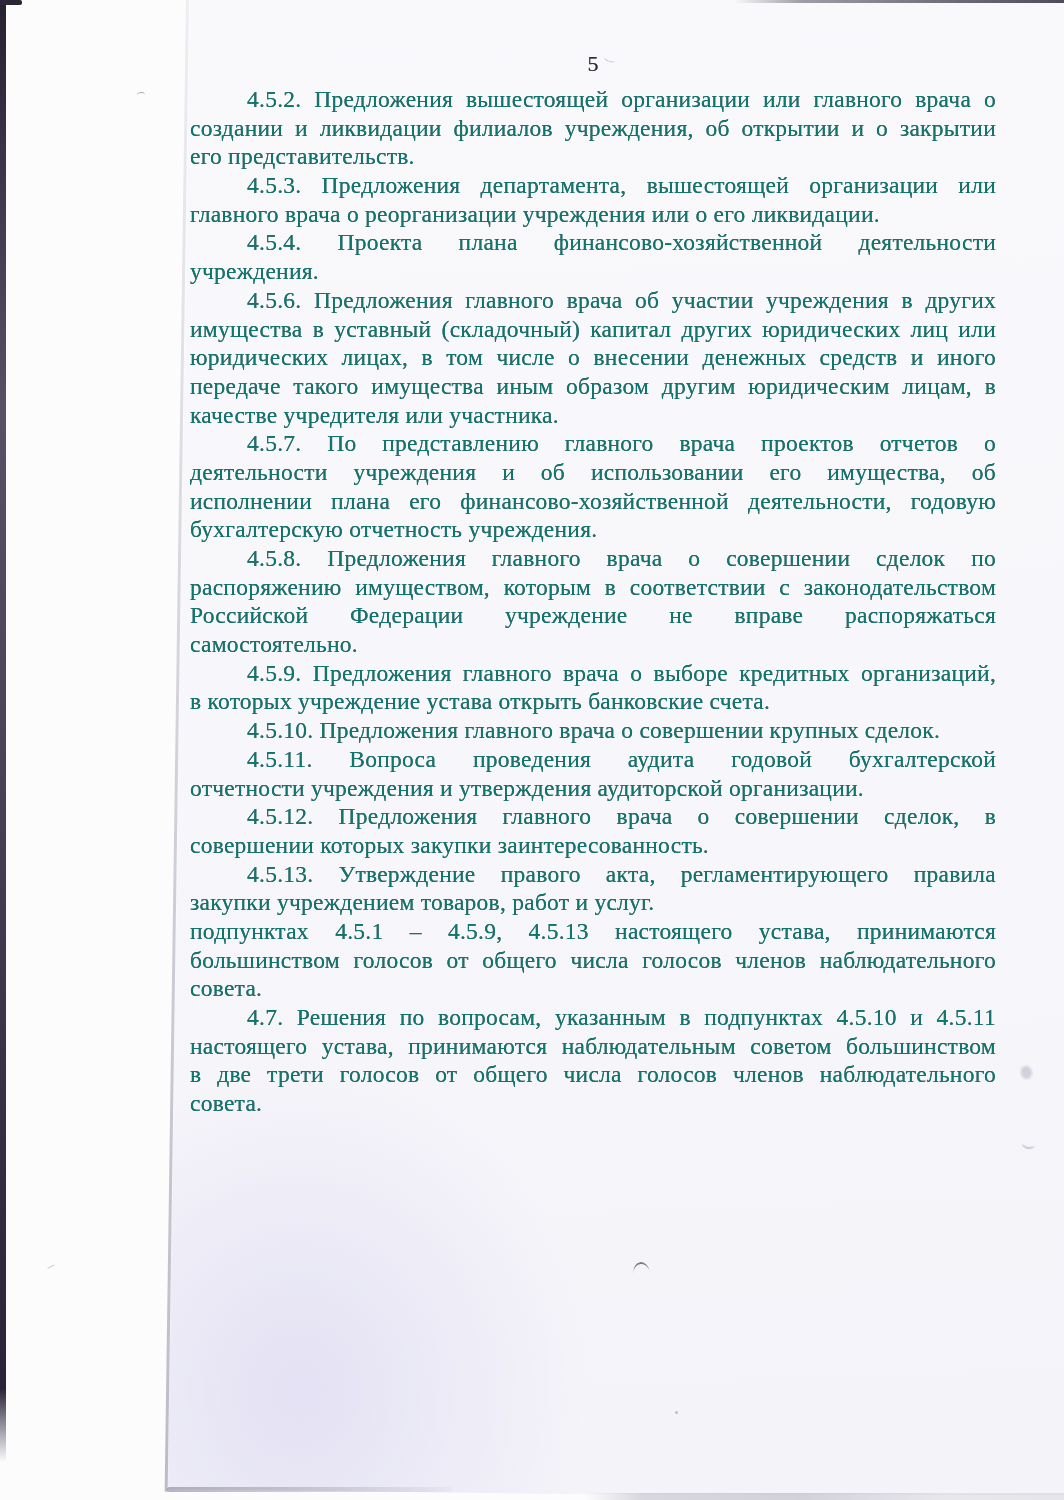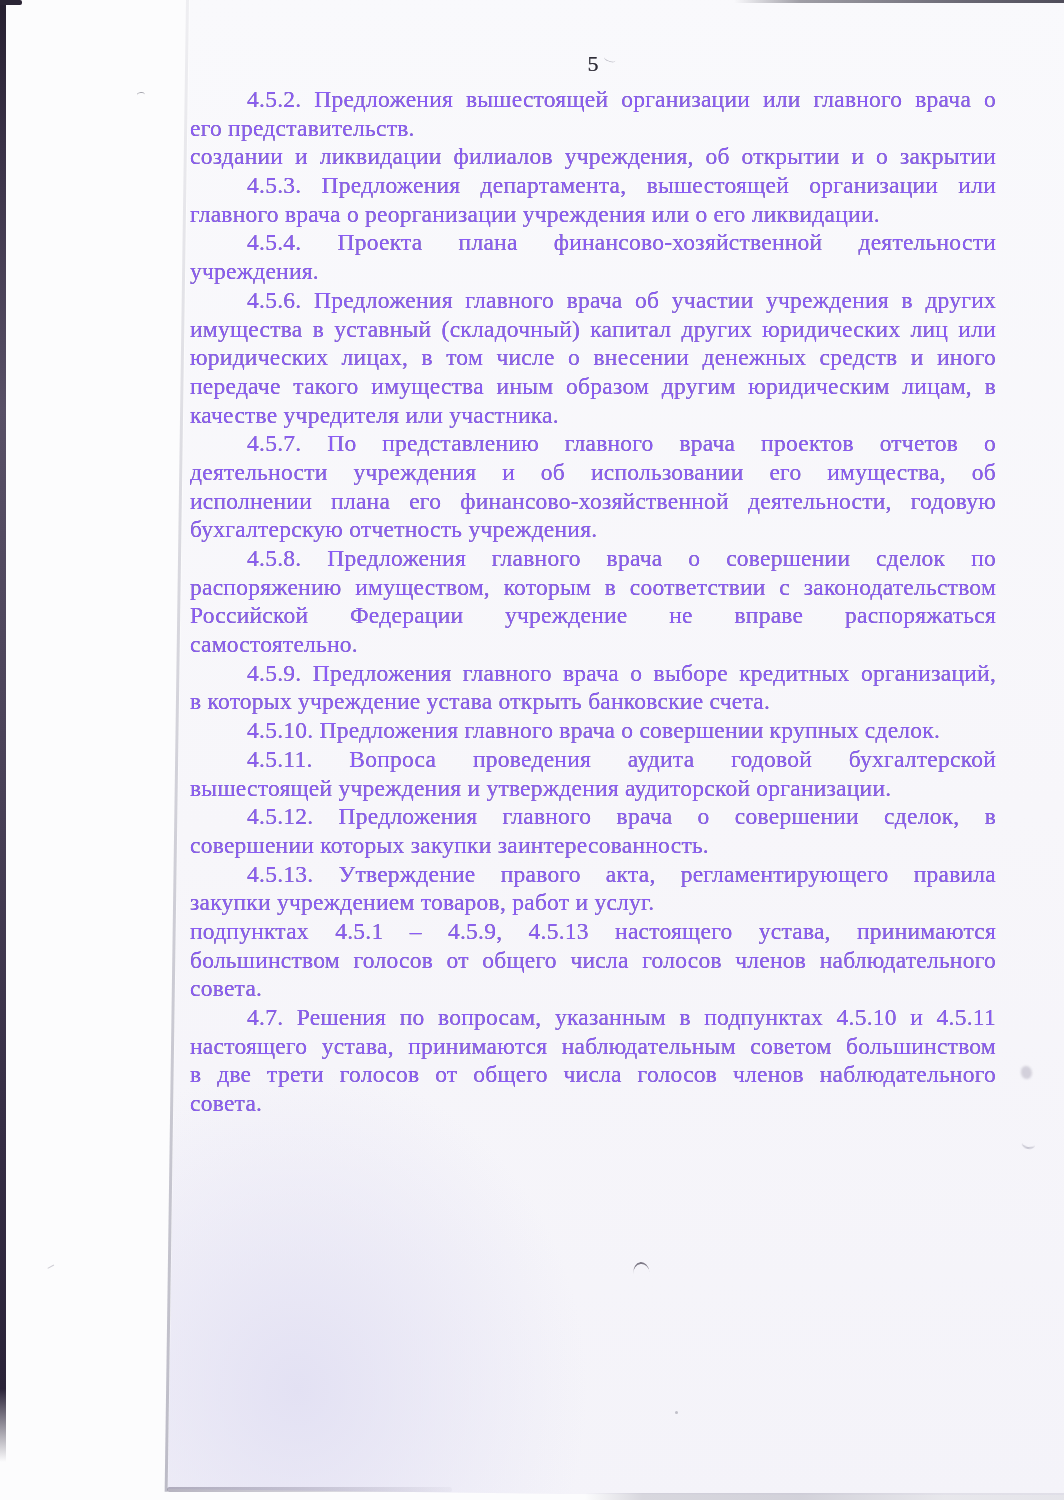--- a/index.html
+++ b/index.html
@@ -98,21 +98,21 @@
   .page-number {
     position: absolute; left: 190px; top: 50px; width: 806px;
     text-align: center;
     font-size: 22px; line-height: 28px;
     color: #2f2d38;
     text-shadow: 0 0 0.5px rgba(47,45,56,0.7);
   }
   .content {
     position: absolute; left: 190px; top: 85px; width: 806px;
     font-size: 23.5px; line-height: 28.68px;
-    color: #8b5cf6;
+    color: #0f766e;
     letter-spacing: 0.25px;
     text-shadow: 0 0 0.55px rgba(46,44,54,0.75);
   }
   .line { text-align: justify; text-align-last: justify; }
   .line.last { text-align-last: left; }
   .line.first { text-indent: 57px; }
 </style>
 </head>
 <body>
 
@@ -136,22 +136,22 @@
   <div class="speck speck-left-dash"></div>
   <div class="speck smudge-1"></div>
   <div class="speck smudge-2"></div>
   <div class="speck dot-1"></div>
 
   <div class="page-number">5</div>
 
   <div class="content">
       <div>
         <div class="line first">4.5.2. Предложения вышестоящей организации или главного врача о</div>
+        <div class="line">создании и ликвидации филиалов учреждения, об открытии и о закрытии</div>
         <div class="line last">его представительств.</div>
-        <div class="line">создании и ликвидации филиалов учреждения, об открытии и о закрытии</div>
       </div>
       <div>
         <div class="line first">4.5.3. Предложения департамента, вышестоящей организации или</div>
         <div class="line last">главного врача о реорганизации учреждения или о его ликвидации.</div>
       </div>
       <div>
         <div class="line first">4.5.4. Проекта плана финансово-хозяйственной деятельности</div>
         <div class="line last">учреждения.</div>
       </div>
       <div>
@@ -175,21 +175,21 @@
       </div>
       <div>
         <div class="line first">4.5.9. Предложения главного врача о выборе кредитных организаций,</div>
         <div class="line last">в которых учреждение устава открыть банковские счета.</div>
       </div>
       <div>
         <div class="line first last">4.5.10. Предложения главного врача о совершении крупных сделок.</div>
       </div>
       <div>
         <div class="line first">4.5.11. Вопроса проведения аудита годовой бухгалтерской</div>
-        <div class="line last">вышестоящей учреждения и утверждения аудиторской организации.</div>
+        <div class="line last">отчетности учреждения и утверждения аудиторской организации.</div>
       </div>
       <div>
         <div class="line first">4.5.12. Предложения главного врача о совершении сделок, в</div>
         <div class="line last">совершении которых закупки заинтересованность.</div>
       </div>
       <div>
         <div class="line first">4.5.13. Утверждение правого акта, регламентирующего правила</div>
         <div class="line last">закупки учреждением товаров, работ и услуг.</div>
       </div>
       <div>

